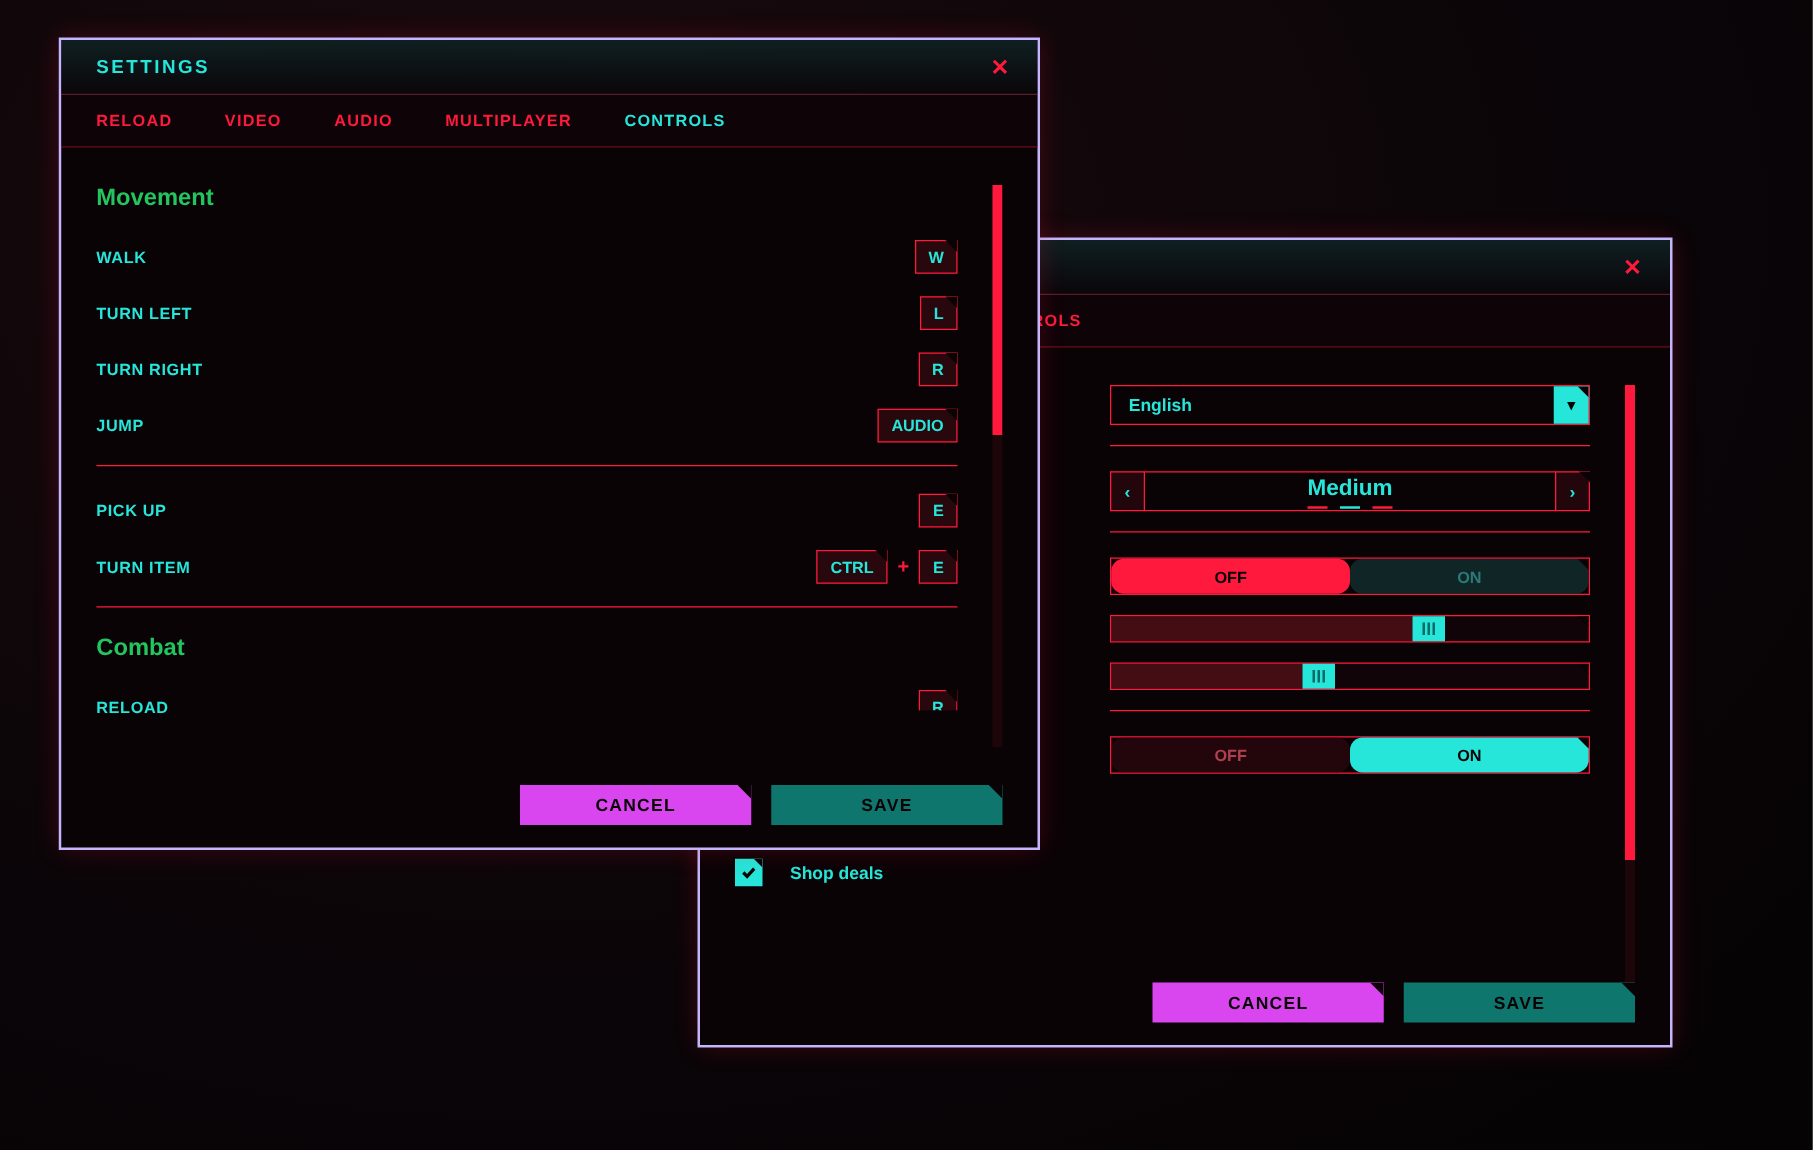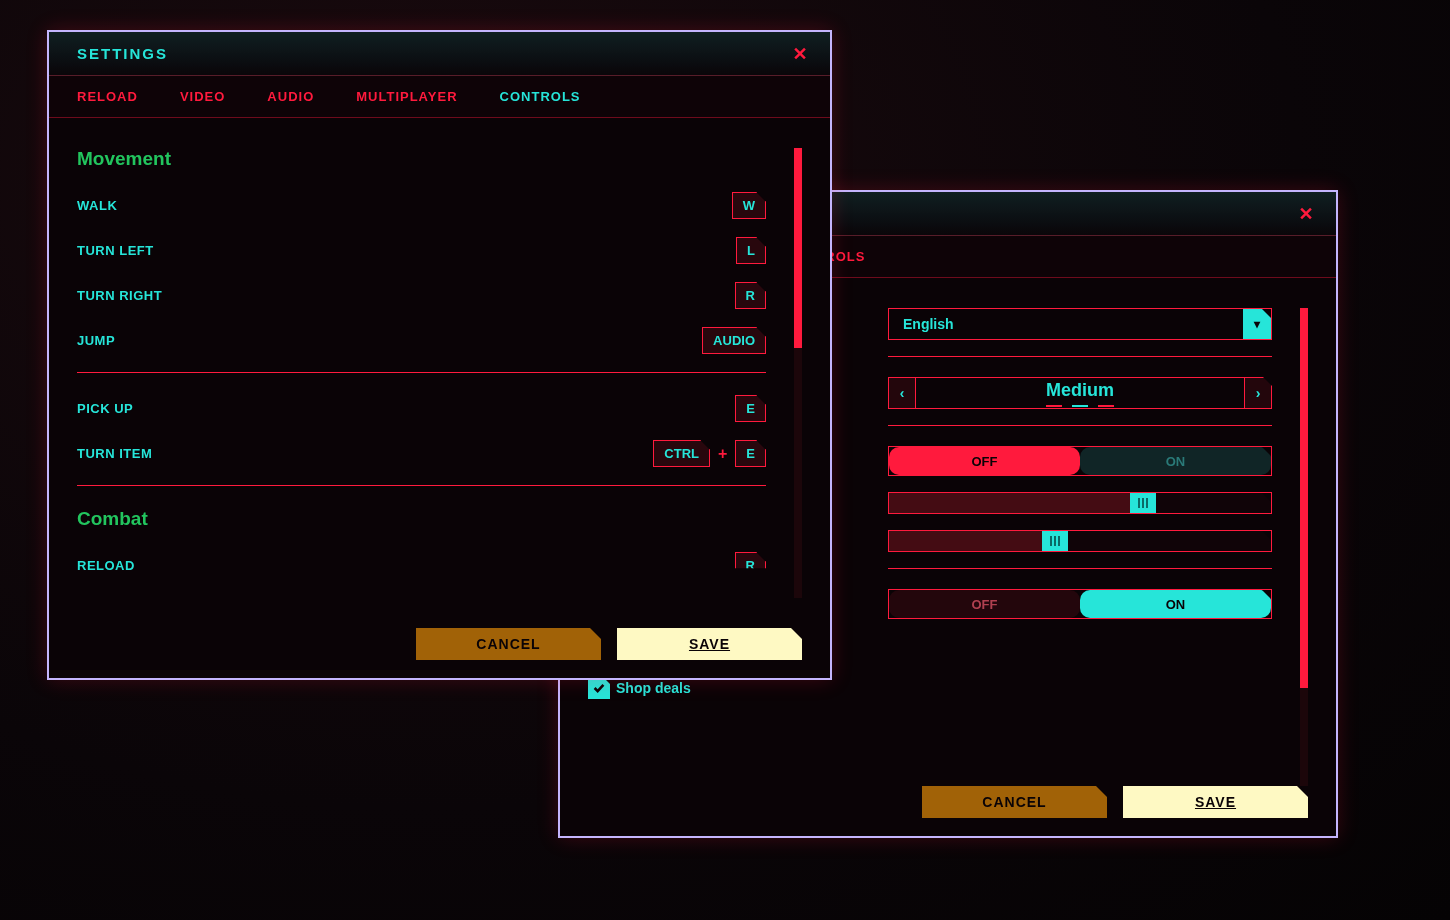--- a/index.html
+++ b/index.html
@@ -87,22 +87,22 @@
   }
   .btn {
     width: 185px; height: 32px; display:flex; align-items:center; justify-content:center;
     font-weight: bold; font-size: 14px; letter-spacing: 1px; cursor:pointer;
     position: relative;
   }
   .btn::after {
     content:""; position:absolute; top:0; right:0; width:11px; height:11px;
     background:#0a0306; clip-path: polygon(100% 0, 100% 100%, 0 0);
   }
-  .btn-cancel { background:#a16207; color:#0a0306; }
-  .btn-save   { background:#fef9c3; color:#0a0306;text-decoration:underline; }
+  .btn-cancel { background:#d946ef; color:#0a0306; }
+  .btn-save   { background:#0f766e; color:#0a0306; }
 
   
   .ctrl-row { display:flex; align-items:center; gap:10px; margin-bottom:16px; padding-right: 36px; }
   .ctrl-row.full { justify-content: center; }
   .ctrl-wide { flex:1; }
 
   .selectbox {
     display:flex; align-items:center; border:1px solid #ff1a3d; height:32px; position:relative;
   }
   .selectbox .val { flex:1; padding:0 14px; color:#26e5d9; font-weight:bold; font-size:14px; }
@@ -150,21 +150,21 @@
   .slider .handle {
     position:absolute; top:0; bottom:0; width:26px; background:#26e5d9;
     display:flex; align-items:center; justify-content:center; gap:2px;
   }
   .slider .handle span { width:2px; height:10px; background:#0a6a66; }
   .slider::after {
     content:""; position:absolute; top:0; right:0; width:9px; height:9px;
     background:#0a0306; clip-path: polygon(100% 0, 100% 100%, 0 0);
   }
 
-  .check-row { display:flex; align-items:center; gap:6px; margin-bottom:20px; }
+  .check-row { display:flex; align-items:center; gap:22px; margin-bottom:30px; }
   .checkbox {
     width:22px; height:22px; background:#26e5d9; position:relative; display:flex; align-items:center; justify-content:center;
   }
   .checkbox::after {
     content:""; position:absolute; top:0; right:0; width:7px; height:7px;
     background:#0a0306; clip-path: polygon(100% 0, 100% 100%, 0 0);
   }
   .checkbox svg { width:14px; height:14px; stroke:#0a0306; stroke-width:3; fill:none; }
   .check-label { color:#26e5d9; font-size:14px; font-weight:600; }
 </style>

